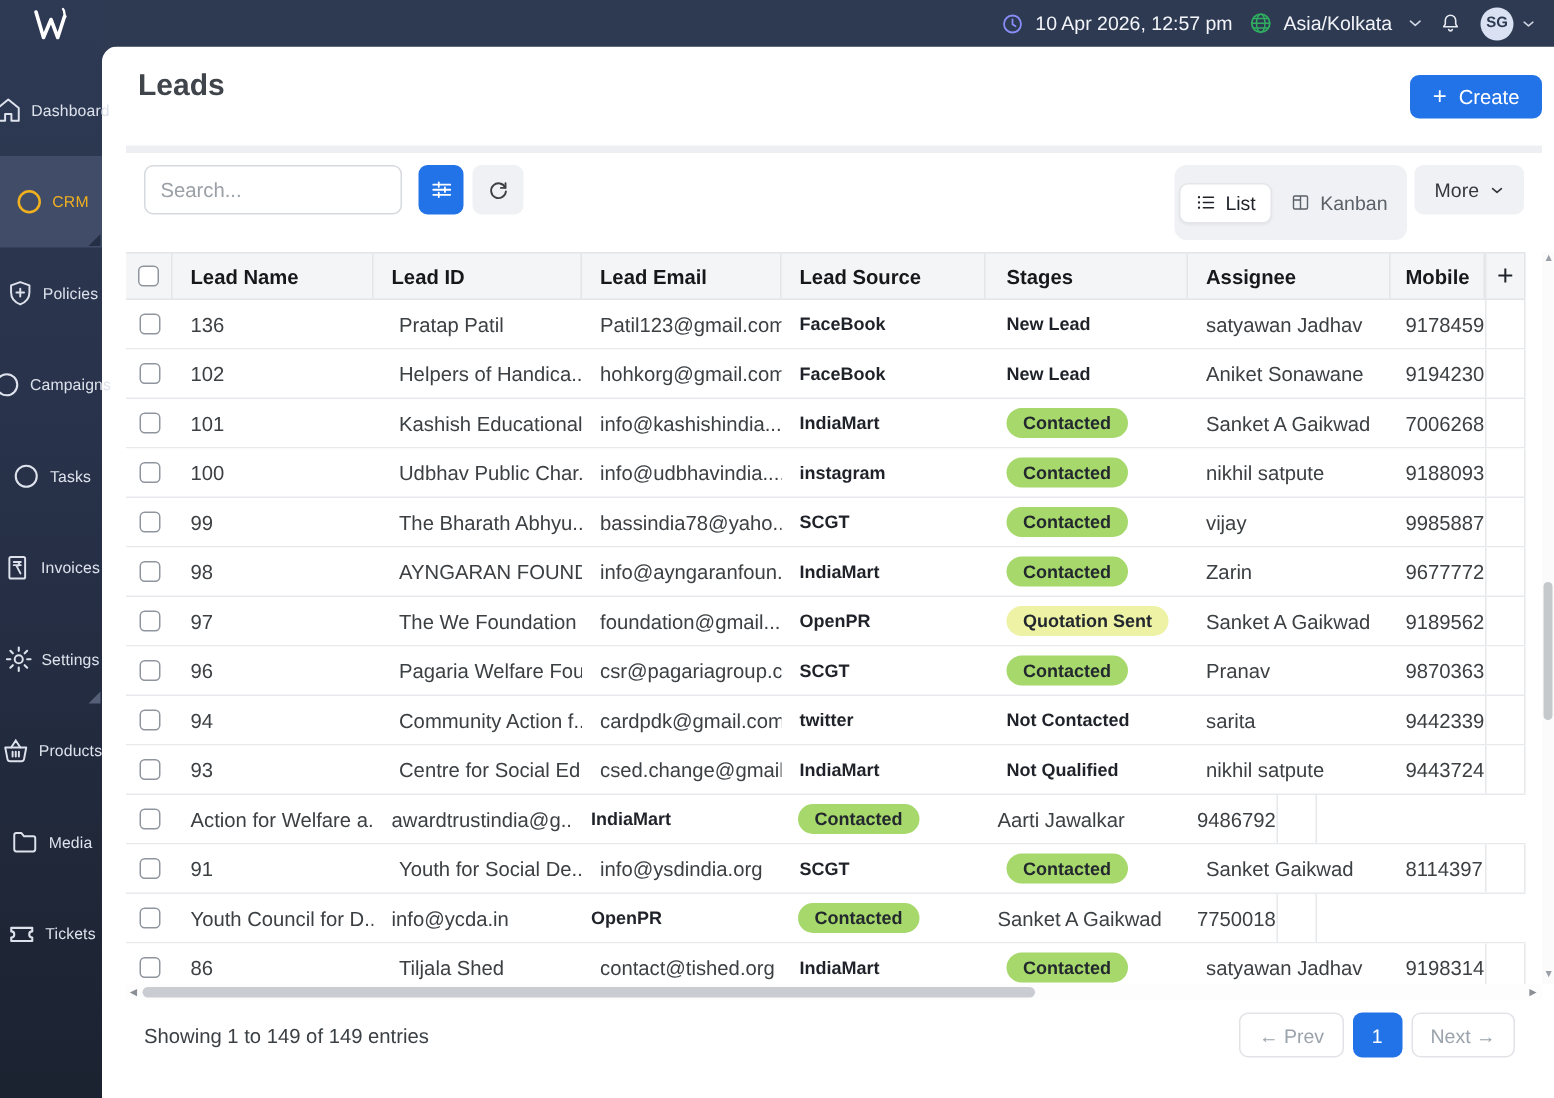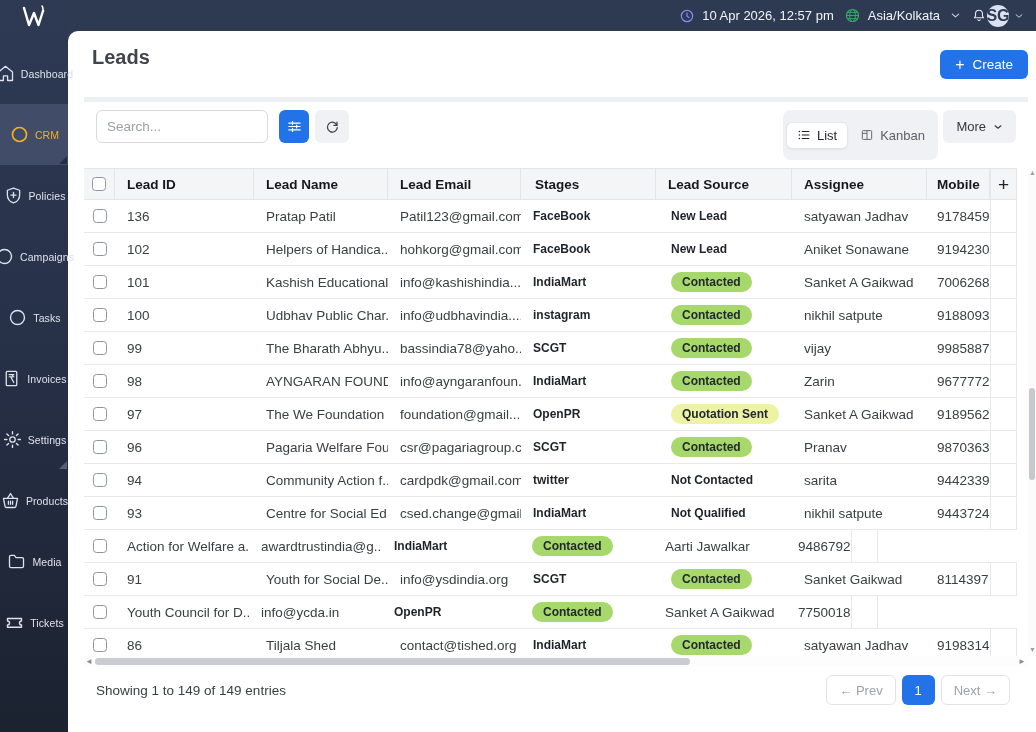--- a/index.html
+++ b/index.html
@@ -22,22 +22,22 @@
   .side-item.active .submenu-caret { border-bottom-color:#242e45; }
 
   
   .topbar { position:absolute; left:68px; top:0; width:968px; height:31px; background:#2d3a52;
             display:flex; align-items:center; justify-content:flex-end; padding-right:12px;
             color:#f2f4f9; font-size:13px; z-index:2; }
   .topbar svg { display:block; }
   .tb-gap { margin-left:10px; }
   .tb-text { margin-left:7px; }
   .avatar { width:22px; height:22px; border-radius:50%; background:#d9e1f2; color:#2d3a52;
-            font-size:16px; font-weight:bold; display:flex; align-items:center;
-            justify-content:center; }
+            font-size:10px; font-weight:bold; display:flex; align-items:center;
+            justify-content:center; margin-left:12px; }
 
   
   .main { position:absolute; left:68px; top:31px; width:968px; height:701px;
           background:#ffffff; border-top-left-radius:10px; z-index:1; }
   .page-title { position:absolute; left:24px; top:15px; font-size:20px; color:#40454c; }
   .create-btn { position:absolute; right:8px; top:19px; height:29px; padding:0 15px;
                 background:var(--accent,#2373e8); color:#fff; border:none; border-radius:6px;
                 font-size:13.5px; display:flex; align-items:center; gap:8px; cursor:pointer;
                 font-family:inherit; }
   .create-btn .plus { font-size:16px; font-weight:400; line-height:1; }
@@ -282,25 +282,25 @@
     <svg width="10" height="10" viewBox="0 0 24 24" fill="none">
       <path d="M5 9l7 6 7-6" stroke="#33373d" stroke-width="2.6" stroke-linecap="round" stroke-linejoin="round"></path>
     </svg>
   </button>
 
   <div class="table">
     <div class="t-head" id="t-head">
         <div class="cell c-sel">
           <input type="checkbox" style="">
         </div>
+        <div class="cell c-name">Lead Name</div>
         <div class="cell c-id">Lead ID</div>
-        <div class="cell c-name">Lead Name</div>
         <div class="cell c-email">Lead Email</div>
+        <div class="cell c-source">Lead Source</div>
         <div class="cell c-stages">Stages</div>
-        <div class="cell c-source">Lead Source</div>
         <div class="cell c-assignee">Assignee</div>
         <div class="cell c-mobile">Mobile</div>
         <div class="cell c-empty">
           <button class="add-col">+</button>
         </div>
       </div>
     <div id="t-body">
         <div class="t-row">
           <div class="cell c-sel">
             <input type="checkbox" style="">

